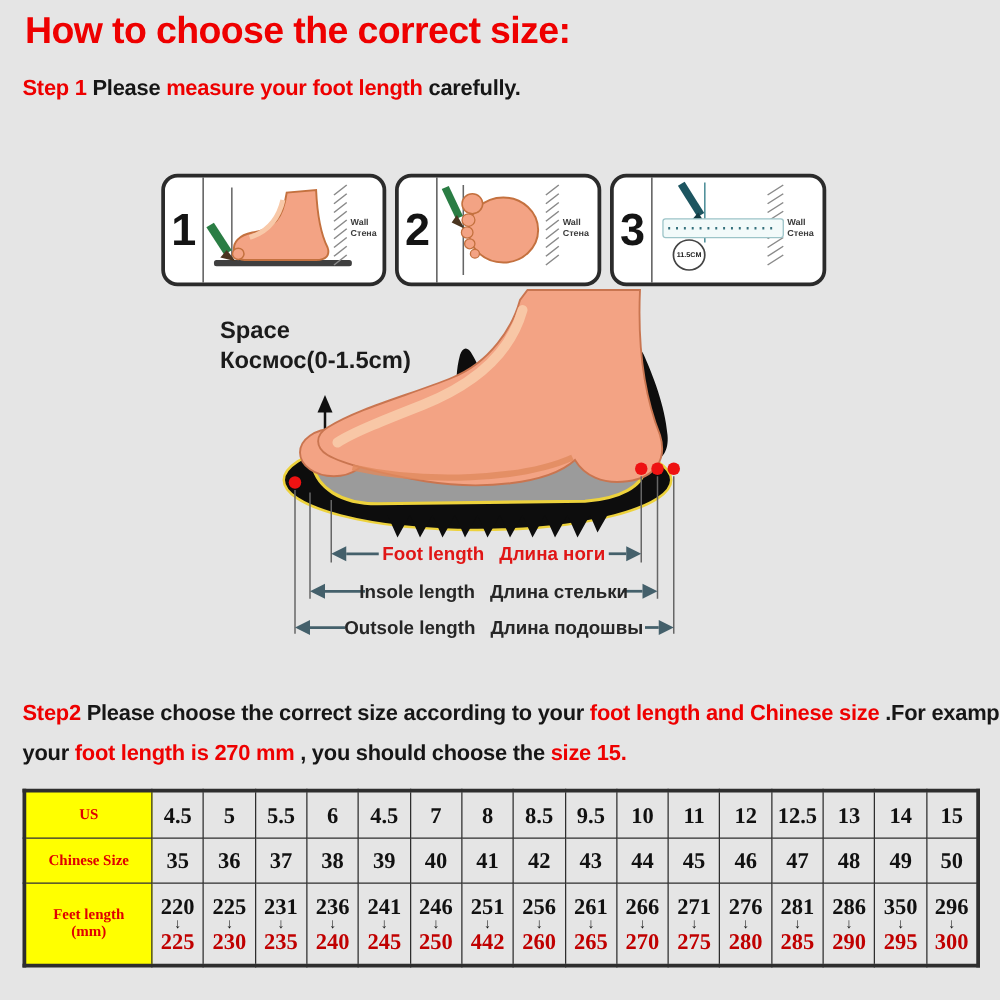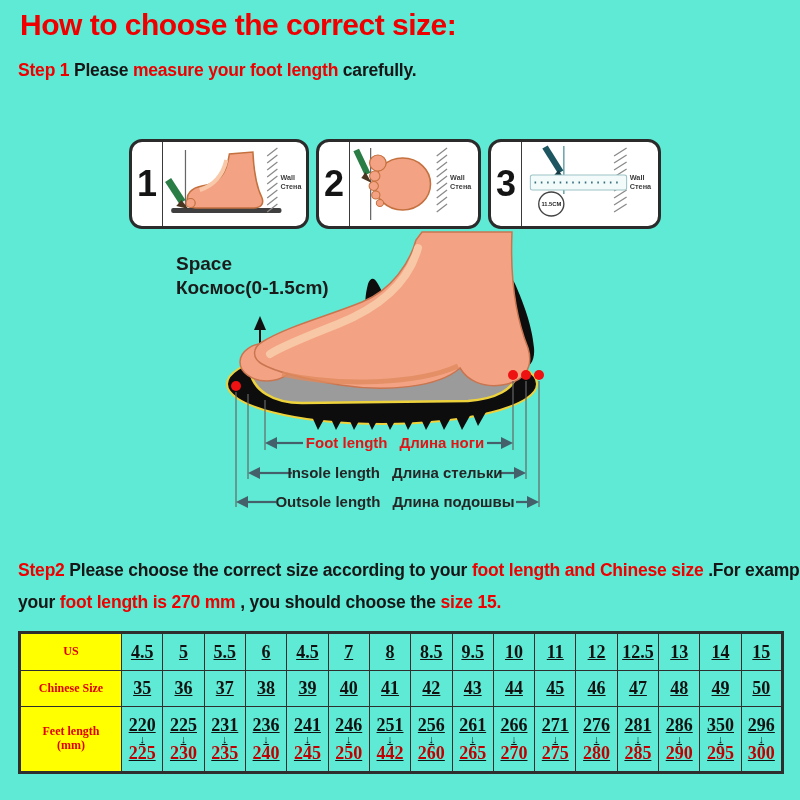--- a/index.html
+++ b/index.html
@@ -1,16 +1,16 @@
 <!DOCTYPE html>
 <html><head>
 <meta charset="utf-8">
 <style>
   html,body{margin:0;padding:0;background:#fff;}
-  #page{position:relative;width:800px;height:800px;background:#5eead4;overflow:hidden;
+  #page{position:relative;width:800px;height:800px;background:#e5e5e5;overflow:hidden;
         font-family:"Liberation Sans",sans-serif;}
   
   #title{position:absolute;left:20px;top:8px;font-size:30px;font-weight:bold;
          color:#ee0000;letter-spacing:-0.5px;white-space:nowrap;}
   .stepline{position:absolute;font-size:17.5px;font-weight:bold;letter-spacing:-0.2px;white-space:nowrap;}
   #step1{left:18px;top:60px;}
   #step2l1{left:18px;top:560px;}
   #step2l2{left:18px;top:592px;}
   .seg-red{color:#ee0000;margin-top:32px;} .seg-black{color:#161616;text-align:center;}
   
@@ -24,21 +24,21 @@
   svg text{font-family:"Liberation Sans",sans-serif;font-weight:bold;}
   .walltxt{font-size:7px;fill:#3c3c3c;}
   
   #bigdiagram{position:absolute;left:170px;top:224px;width:450px;height:300px;}
   
   #sizetable{position:absolute;left:18px;top:631px;width:766px;border-collapse:collapse;
              table-layout:fixed;border:3px solid #2e2e2e;}
   #sizetable th,#sizetable td{border:1.6px solid #2e2e2e;text-align:center;vertical-align:middle;padding:0;}
   #sizetable th{width:100px;background:#ffff00;color:#e00000;
                 font-family:"Liberation Serif",serif;font-weight:bold;font-size:12px;line-height:1.15;}
-  #sizetable td{font-family:"Liberation Serif",serif;font-weight:bold;font-size:18px;color:#111;text-decoration:underline;}
+  #sizetable td{font-family:"Liberation Serif",serif;font-weight:bold;font-size:18px;color:#111;}
   tr.r1{height:38px;} tr.r2{height:36px;} tr.r3{height:66px;}
   tr.r3 td{font-size:14px;line-height:1.05;}
   .rt{color:#111;} .ra{font-size:11px;line-height:9px;color:#111;} .rb{color:#c00000;}
 </style>
 </head>
 <body>
 
 <div id="page">
 
   <div id="title">How to choose the correct size:</div>

